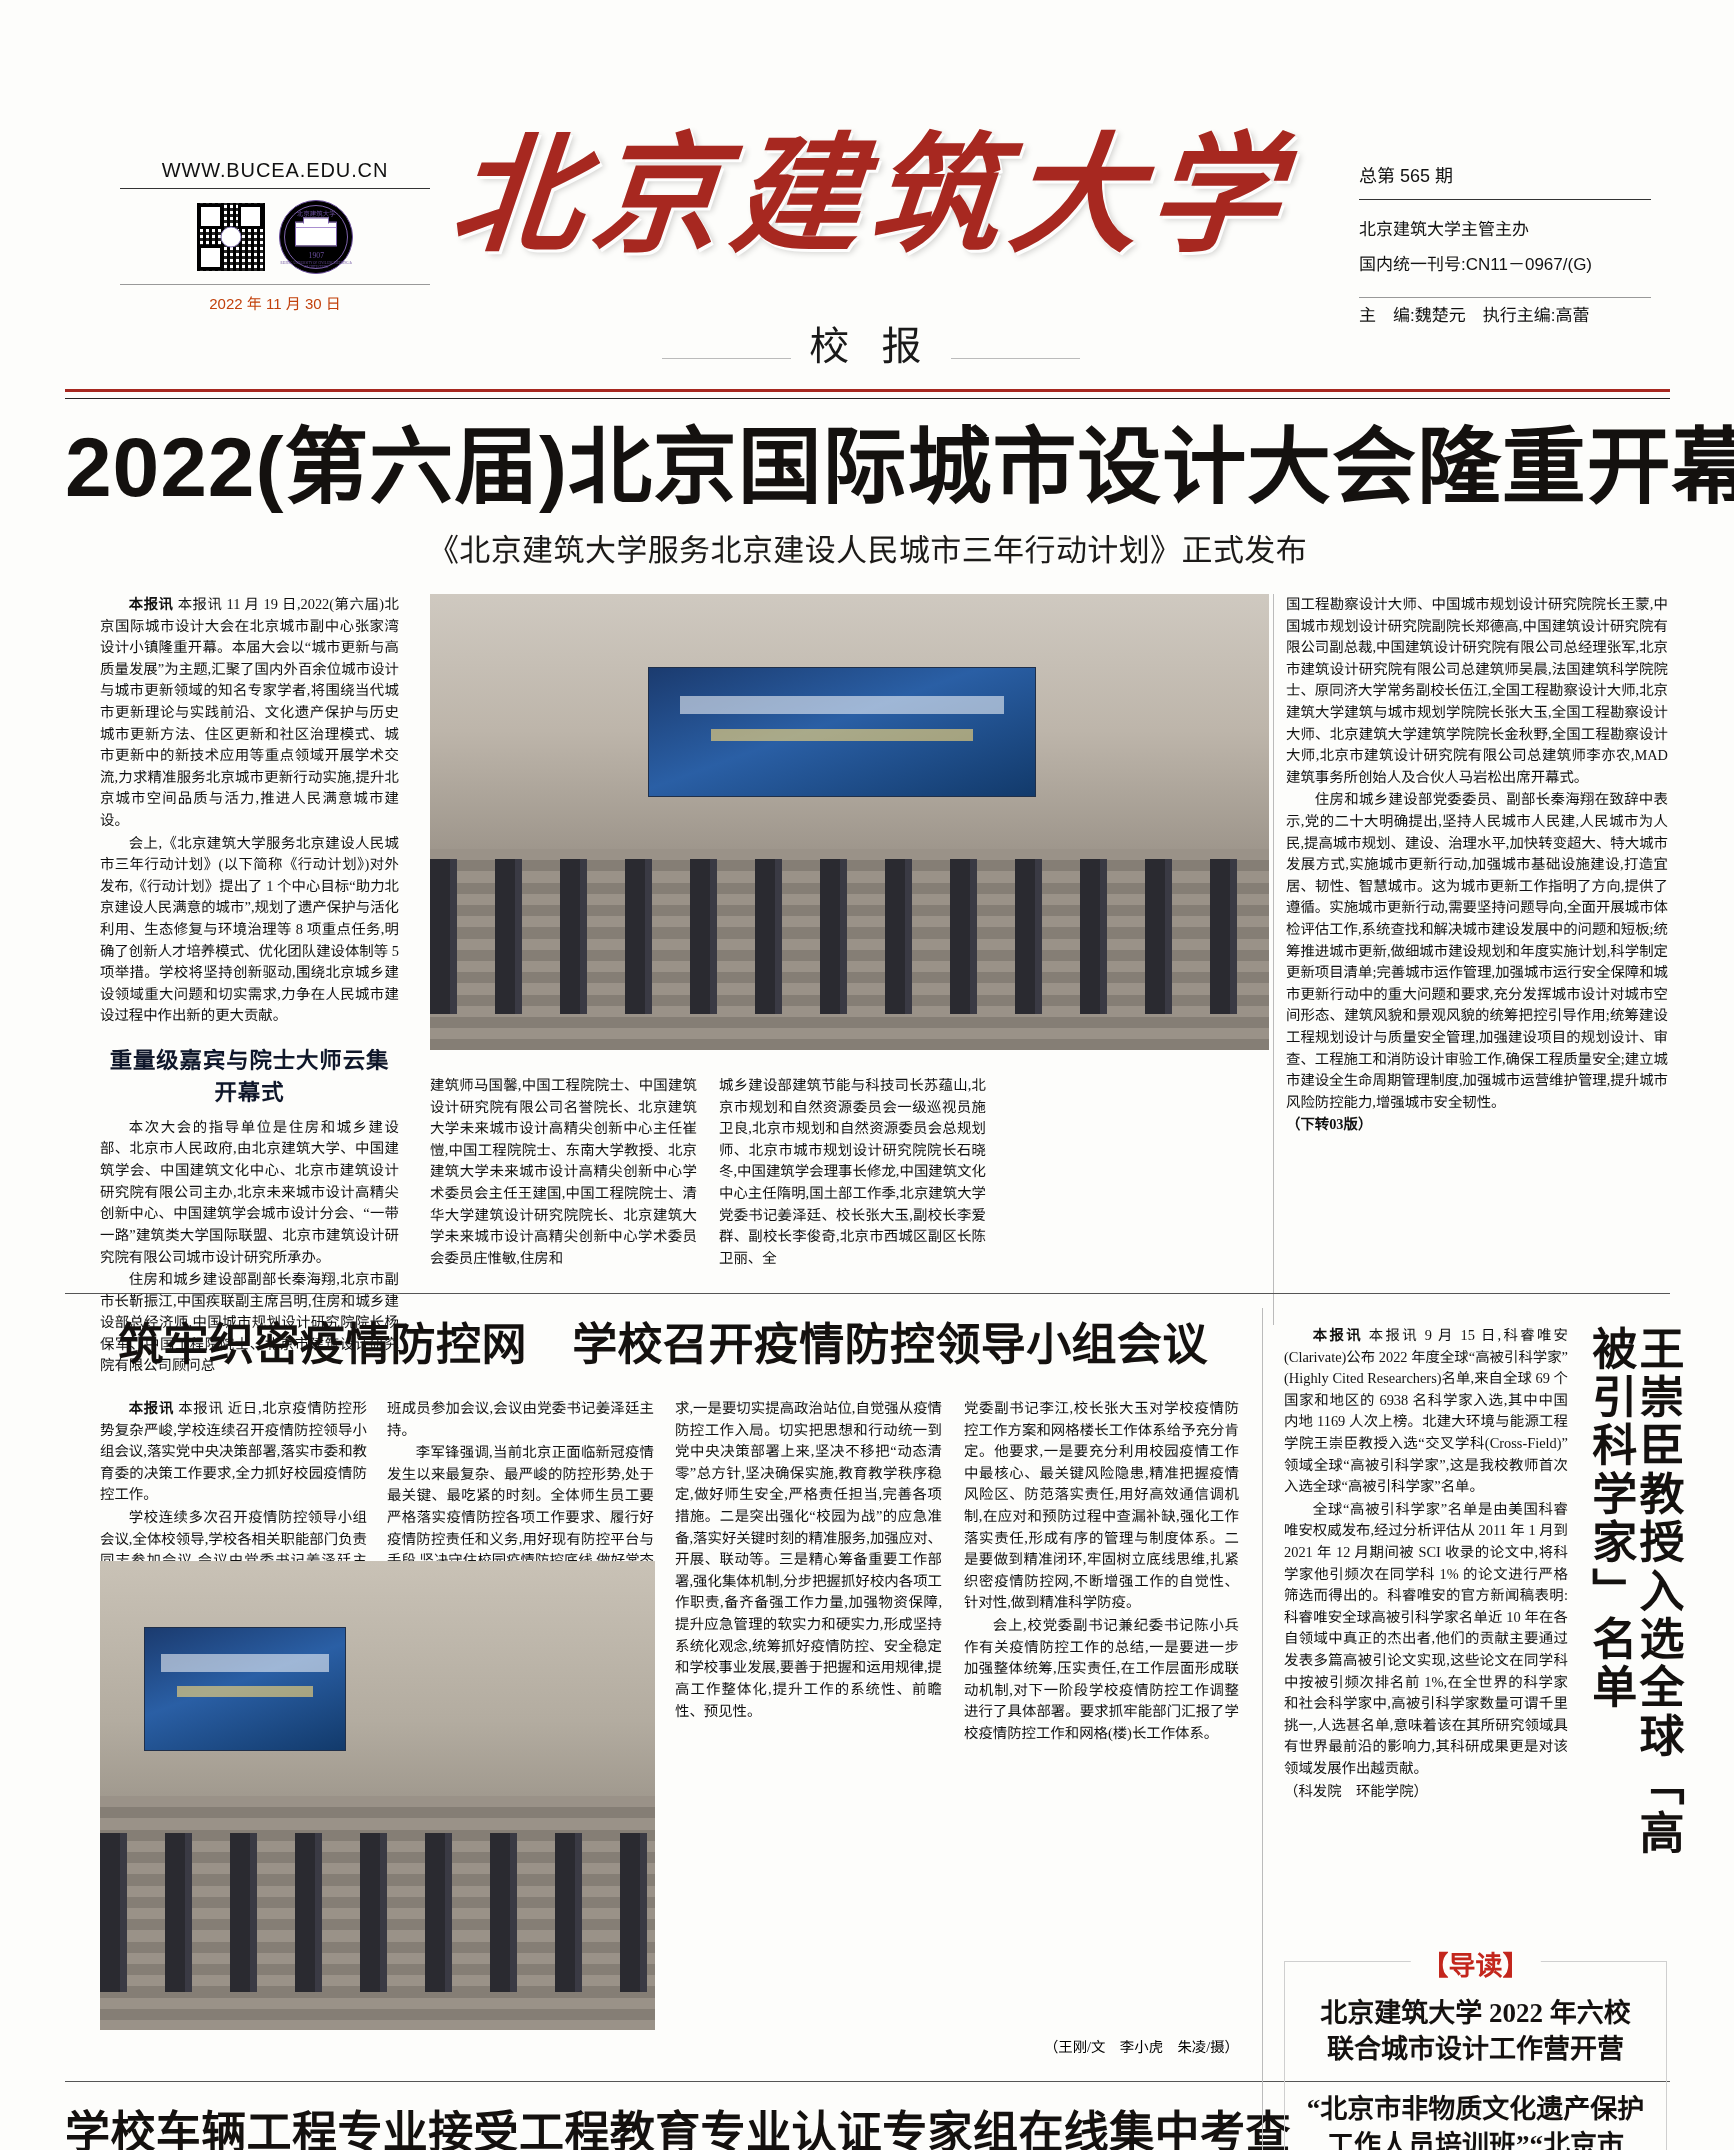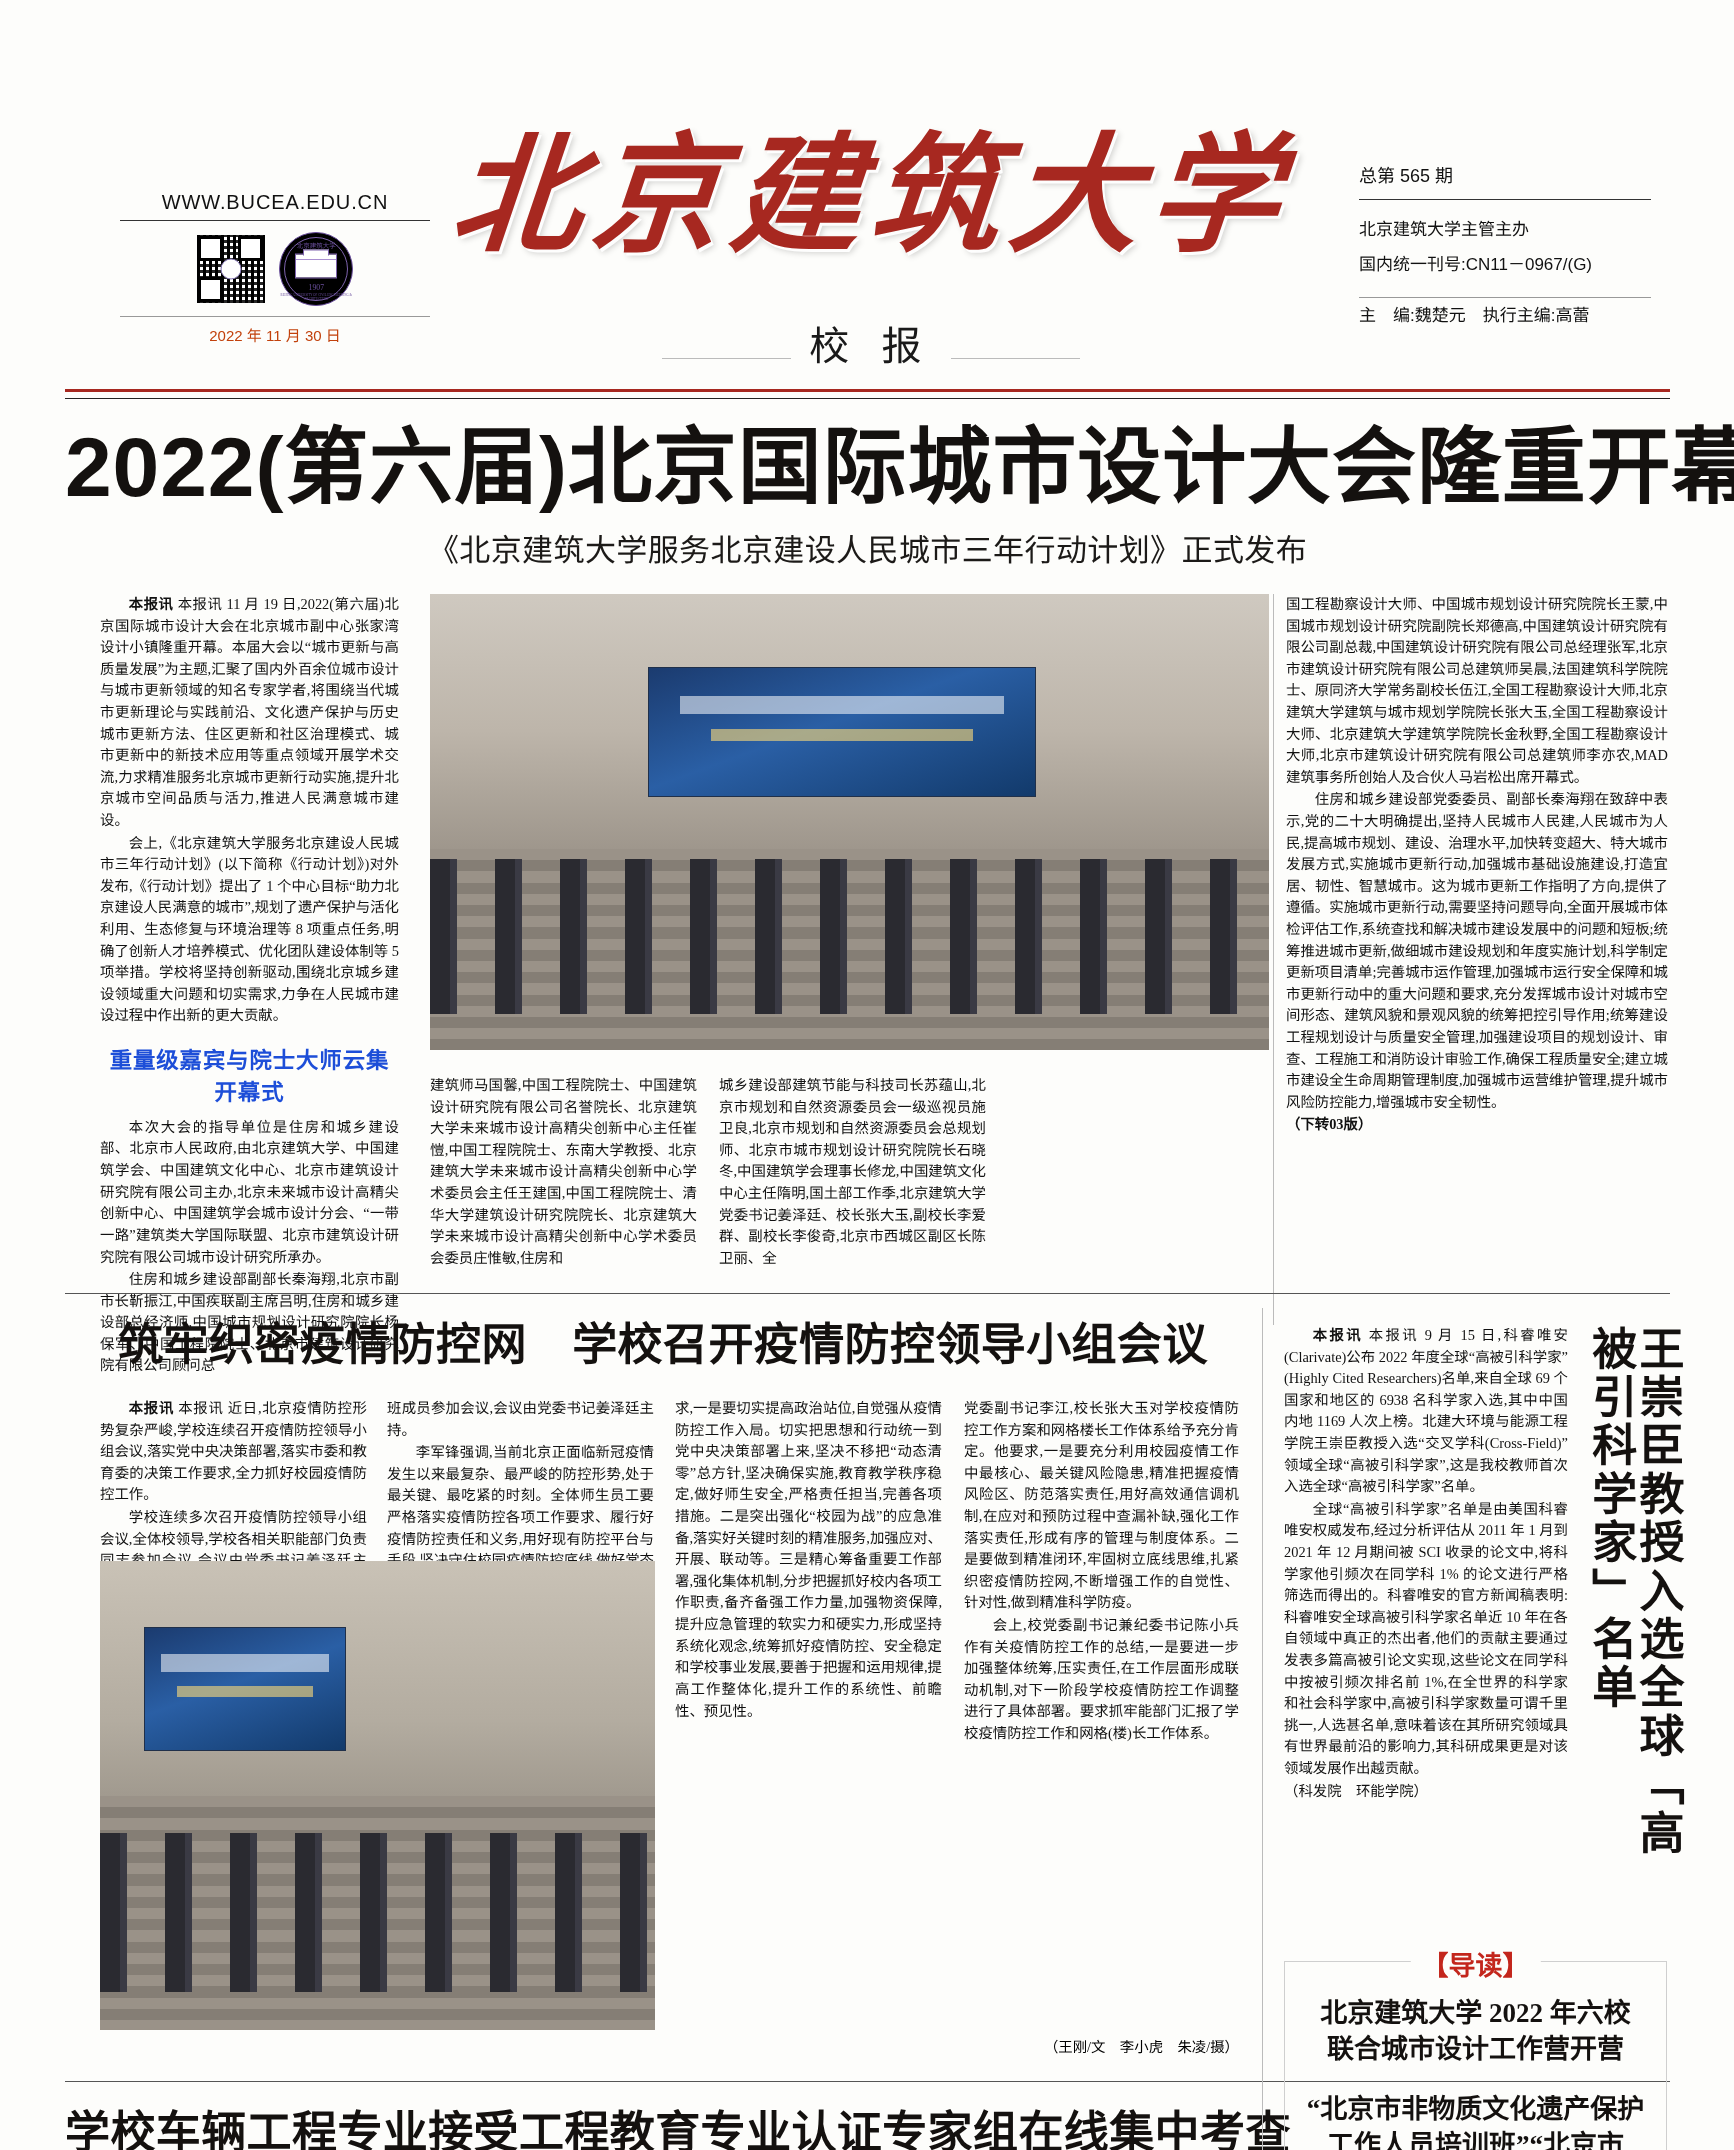--- a/index.html
+++ b/index.html
@@ -6,21 +6,21 @@
   html,body{margin:0;padding:0;background:#b8b8b8;}
   body{font-family:"Liberation Serif","DejaVu Serif",serif;}
   .page{
     width:1734px;height:2751px;background:#fdfdfb;position:relative;
     margin:0 auto;box-sizing:border-box;padding:0;overflow:hidden;
   }
 
   
   .masthead{position:absolute;left:0;top:129px;width:1734px;height:258px;}
   .mh-left{position:absolute;left:120px;top:30px;width:310px;text-align:center;}
-  .mh-url{font-family:"Liberation Sans","DejaVu Sans",sans-serif;font-size:20px;letter-spacing:0.9px;color:#111;padding-bottom:6px;margin-top:32px;}
+  .mh-url{font-family:"Liberation Sans","DejaVu Sans",sans-serif;font-size:20px;letter-spacing:0.9px;color:#111;padding-bottom:6px;}
   .mh-rule{border-top:1.3px solid #333;width:100%;}
   .mh-rule.thin{border-top:0.9px solid #999;}
   .mh-mid{display:flex;align-items:center;justify-content:center;gap:14.6px;padding:11.2px 0 9.5px;}
   .qr{width:68px;height:68px;background:
     repeating-linear-gradient(90deg,#000 0 3px,#fff 3px 6px),
     repeating-linear-gradient(0deg,rgba(0,0,0,.85) 0 3px,rgba(255,255,255,.9) 3px 6px);
     background-blend-mode:multiply;position:relative;}
   .qr:before,.qr:after,.qr i{content:"";position:absolute;width:19px;height:19px;border:3.9px solid #000;background:#fff;}
   .qr:before{left:1.3px;top:1.3px;}
   .qr:after{right:1.3px;top:1.3px;}
@@ -73,21 +73,21 @@
   .col{box-sizing:border-box;}
   .col p{
     margin:0 0 0.9px;font-size:14.4px;line-height:1.50;color:#111;
     text-align:justify;text-justify:inter-ideograph;
     font-family:"Liberation Serif","DejaVu Serif",serif;
   }
   .col p.ind{text-indent:2em;}
   .lede{font-weight:bold;font-family:"Liberation Sans","DejaVu Sans",sans-serif;}
   .subhead{
     text-align:center;font-size:22.4px;font-weight:bold;margin:14.6px 0 11.2px;
-    font-family:"Liberation Sans","DejaVu Sans",sans-serif;color:#1d4ed8;letter-spacing:0.9px;
+    font-family:"Liberation Sans","DejaVu Sans",sans-serif;color:#0f172a;letter-spacing:0.9px;
   }
   .jump{text-align:right;font-weight:bold;font-family:"Liberation Sans",sans-serif;}
   .credit{text-align:right;margin-top:4.3px;}
 
   
   .photo{position:absolute;background:#555;overflow:hidden;}
   .photo .sky{position:absolute;inset:0;background:
      linear-gradient(180deg,#2b2f3a 0%,#3c4350 26%,#6e6a64 44%,#8b857c 62%,#706c66 100%);}
   .photo .screen{position:absolute;left:26%;top:16%;width:46%;height:28%;
      background:linear-gradient(160deg,#1b3b6f,#2a5fa5 45%,#123a6b);border:1.3px solid #20304a;}

